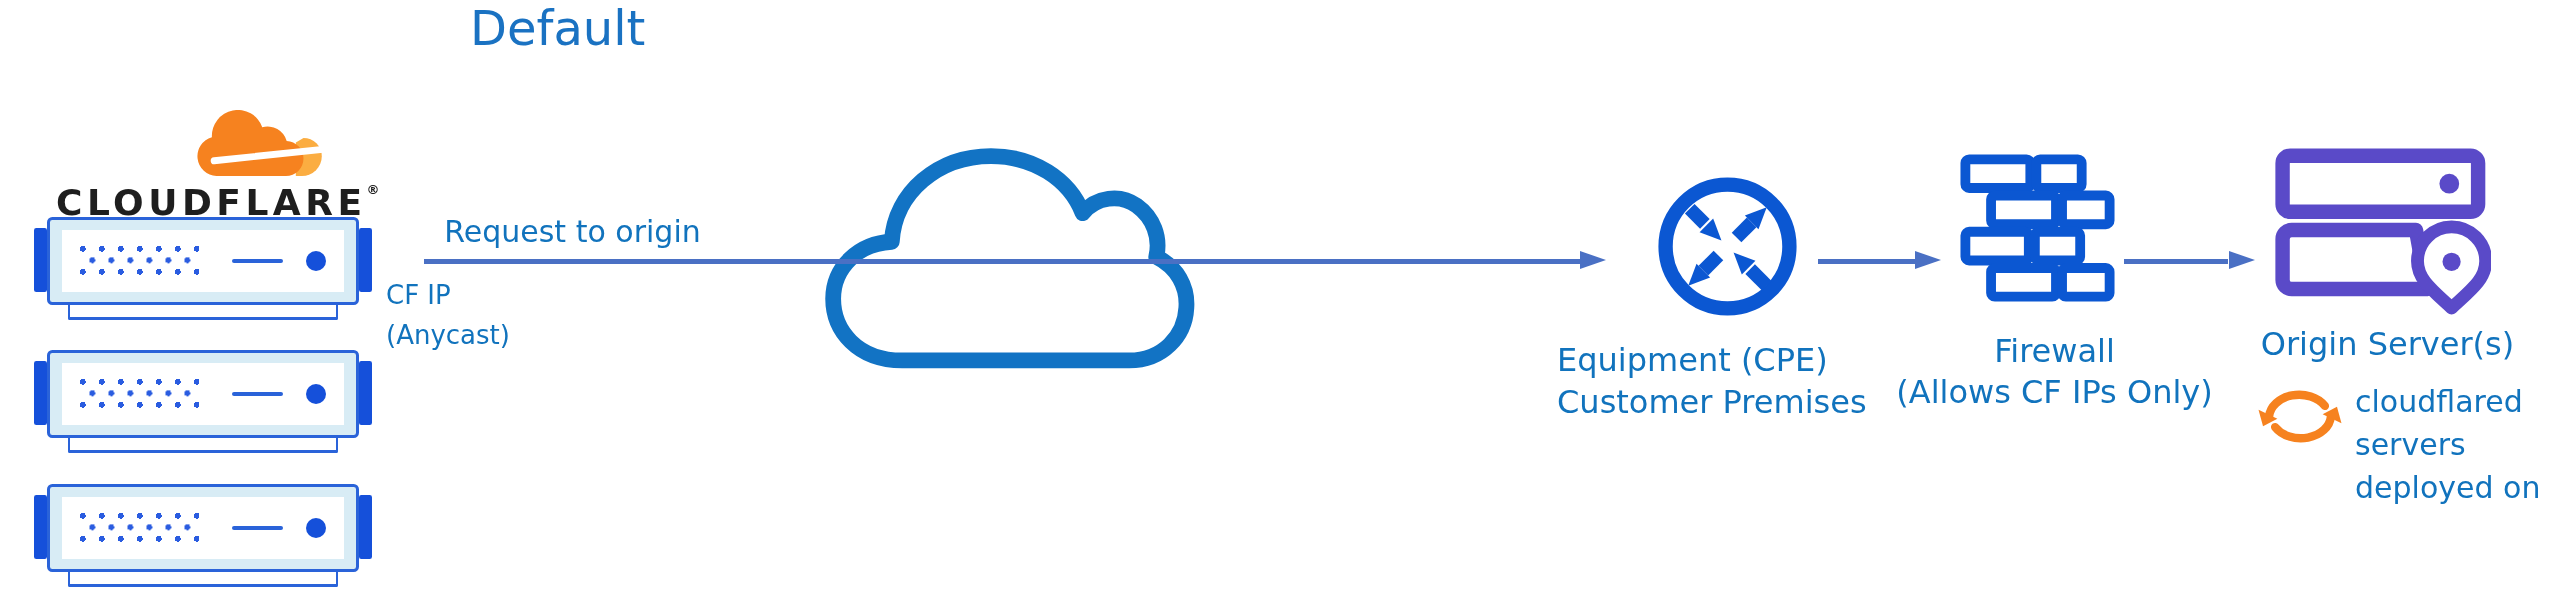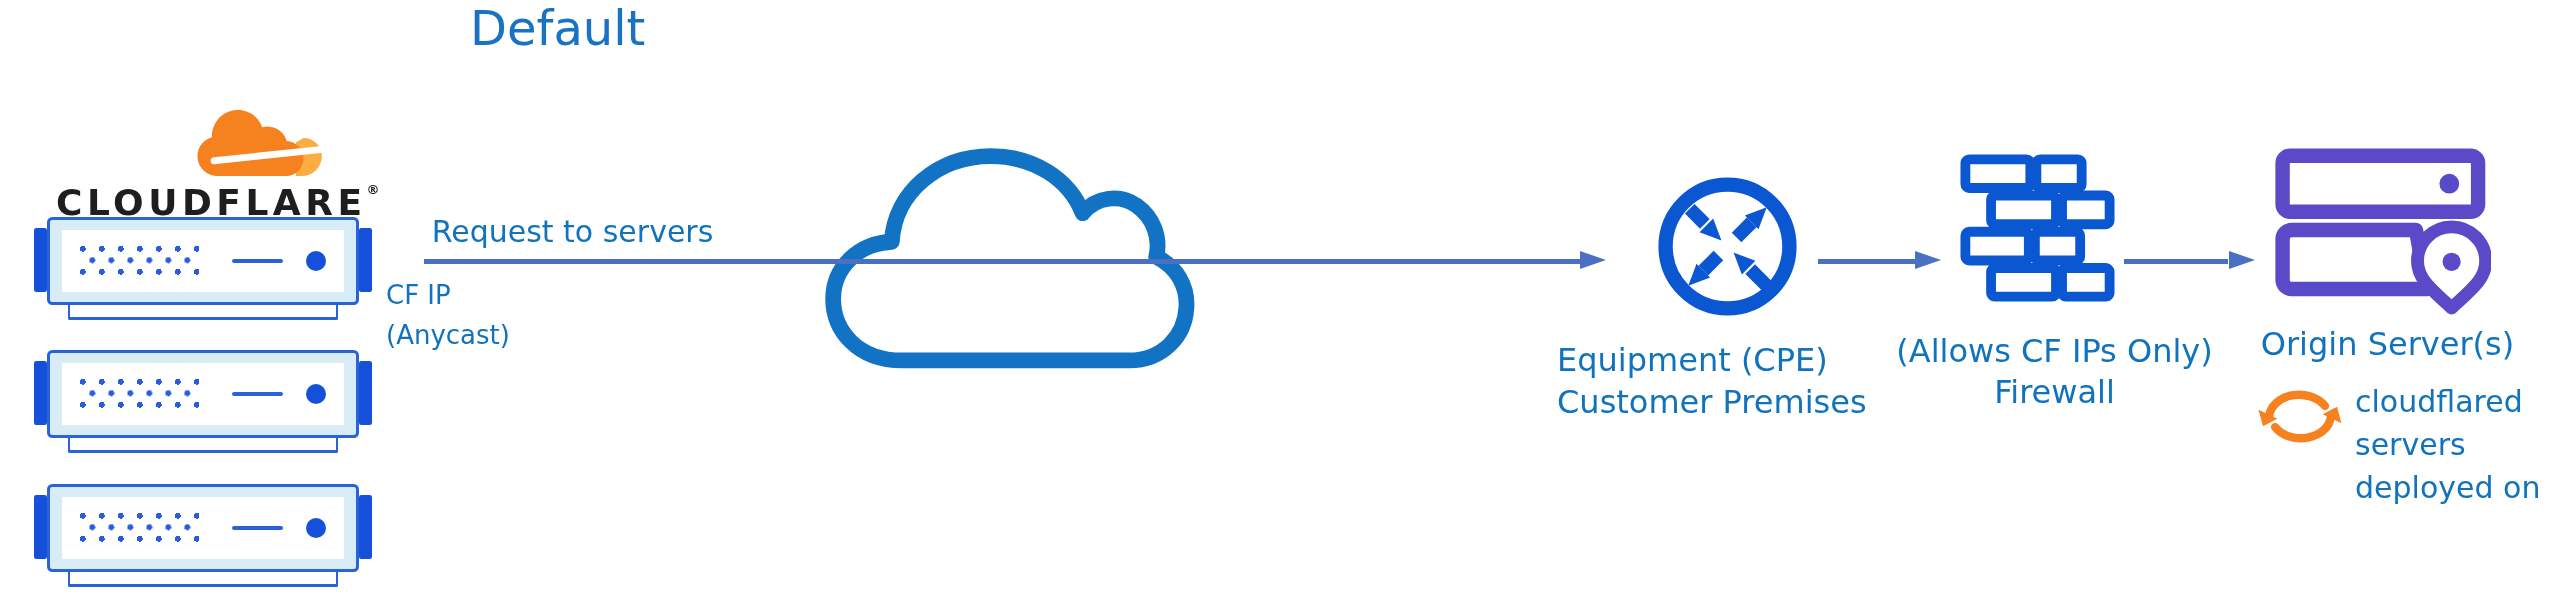--- a/index.html
+++ b/index.html
@@ -138,21 +138,21 @@
              C 366,114 398,110 420,126
              C 442,142 452,168 446,194
              C 474,208 488,234 486,262
              C 484,300 454,332 410,332
              Z" fill="#ffffff" stroke="var(--cloud-outline,#1273c4)" stroke-width="21" stroke-linejoin="round"></path>
   </svg>
   <div class="lbl internet-label">Internet</div>
 
   <div class="conn conn-main"></div>
   <div class="head head-main"></div>
-  <div class="lbl request-label">Request to servers</div>
+  <div class="lbl request-label">Request to origin</div>
   <div class="lbl cfip-label">
     <div>CF IP</div>
     <div>(Anycast)</div>
   </div>
 
   <svg class="cpe-icon" viewBox="0 0 100 100" aria-hidden="true">
     <circle cx="50" cy="50" r="41" fill="#ffffff" stroke="var(--icon-blue,#0b57d2)" stroke-width="9.5"></circle>
     <g stroke="var(--icon-blue,#0b57d2)" stroke-width="9" fill="var(--icon-blue,#0b57d2)">
       <line x1="25" y1="25" x2="35" y2="35"></line>
       <polygon points="46,46 40.5,31.5 31.5,40.5" stroke="none"></polygon>
@@ -178,22 +178,22 @@
       <rect x="101" y="7" width="60" height="38" rx="5"></rect>
       <rect x="41" y="55" width="86" height="38" rx="5"></rect>
       <rect x="135" y="55" width="63" height="38" rx="5"></rect>
       <rect x="7" y="103" width="84" height="38" rx="5"></rect>
       <rect x="99" y="103" width="60" height="38" rx="5"></rect>
       <rect x="41" y="151" width="86" height="38" rx="5"></rect>
       <rect x="135" y="151" width="63" height="38" rx="5"></rect>
     </g>
   </svg>
   <div class="lbl firewall-label">
+    <div>Firewall</div>
     <div>(Allows CF IPs Only)</div>
-    <div>Firewall</div>
   </div>
 
   <div class="conn conn-3"></div>
   <div class="head head-3"></div>
 
   <svg class="origin-icon" viewBox="0 0 285 228" aria-hidden="true">
     <rect x="10" y="10" width="258" height="74" rx="10" fill="#ffffff" stroke="var(--purple,#5a4ac8)" stroke-width="19"></rect>
     <circle cx="230" cy="47" r="13" fill="var(--purple,#5a4ac8)"></circle>
     <path d="M 186,108 L 200,186 L 22,186 A 12,12 0 0 1 10,174 L 10,120 A 12,12 0 0 1 22,108 Z" fill="#ffffff" stroke="var(--purple,#5a4ac8)" stroke-width="19" stroke-linejoin="round"></path>
     <path d="M 233,104 a 45,45 0 0 1 45,45 c 0,24 -19,38 -45,62 c -26,-24 -45,-38 -45,-62 a 45,45 0 0 1 45,-45 Z" fill="#ffffff" stroke="var(--purple,#5a4ac8)" stroke-width="17" stroke-linejoin="round"></path>

